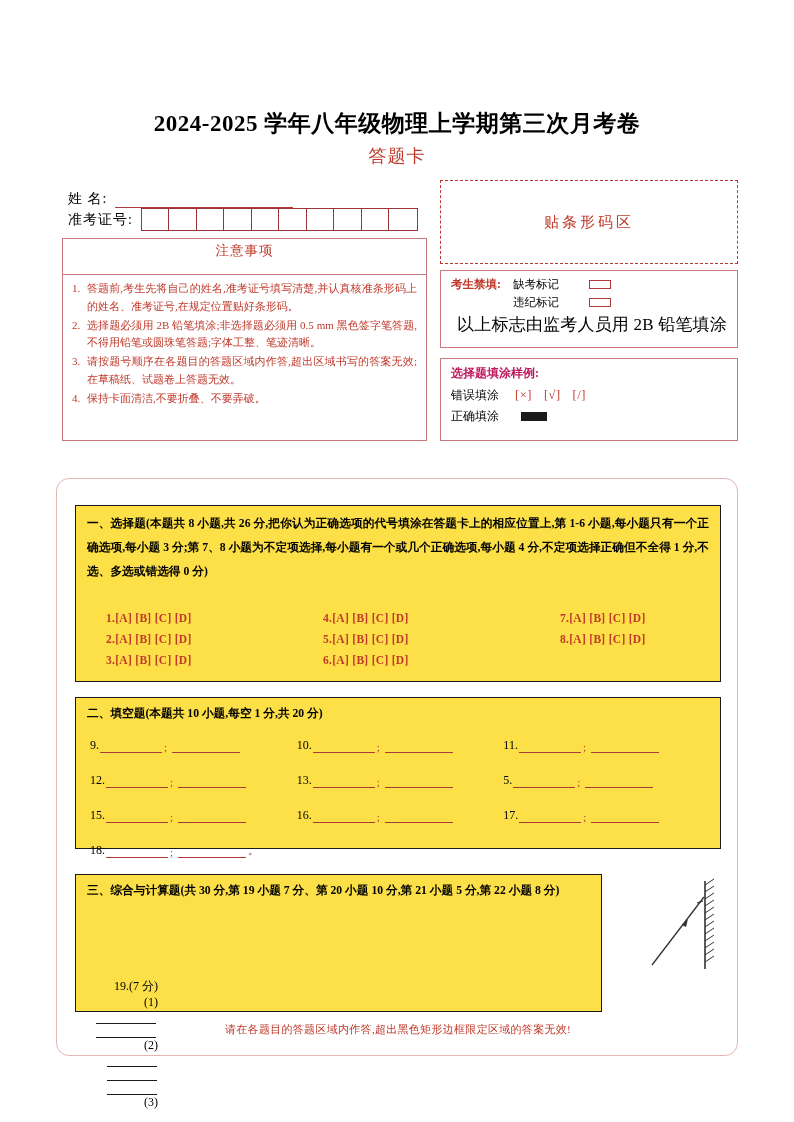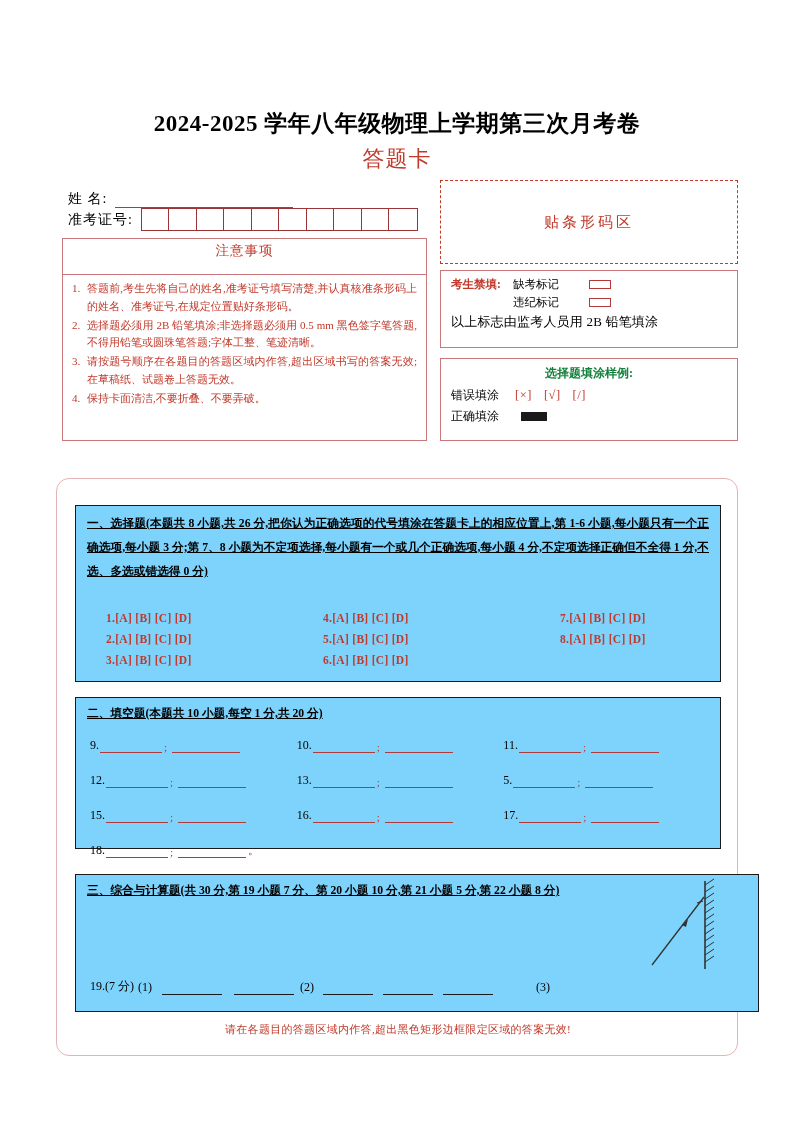--- a/index.html
+++ b/index.html
@@ -30,21 +30,21 @@
     font-size: 23px;
     font-weight: bold;
     letter-spacing: 0.5px;
     color: #000;
   }
   .title-sub {
     position: absolute;
     left: 0; top: 144px;
     width: 794px;
     text-align: center;
-    font-size: 22px;
+    font-size: 18px;
     color: #c0392b;
     letter-spacing: 1px;
   }
 
   
   .name-row {
     position: absolute;
     left: 68px; top: 184px;
     display: flex;
     align-items: flex-end;
@@ -166,41 +166,41 @@
     color: #000;
   }
   .mark-box {
     width: 22px;
     height: 9px;
     border: 1.3px solid #b03a3a;
     box-sizing: border-box;
     margin-left: 14px;
   }
   .proctor-note {
-    font-size: 13px;
+    font-size: 17px;
     margin-top: 2px;
     letter-spacing: 0.2px;
+    text-align: right;
   }
 
   
   .sample-box {
     position: absolute;
     left: 440px; top: 358px;
     width: 298px;
     height: 83px;
     border: 1.3px solid #c9797c;
     box-sizing: border-box;
     padding: 6px 10px 0 10px;
   }
   .sample-title {
     font-size: 12px;
     font-weight: bold;
-    color: #15803d;
+    color: #be185d;
     margin-bottom: 5px;
-    text-align: center;
   }
   .sample-line {
     display: flex;
     align-items: center;
     font-size: 12px;
     margin-bottom: 4px;
   }
   .sample-label { flex: 0 0 64px; }
   .correct-fill {
     display: inline-block;
@@ -225,26 +225,25 @@
     border: 1.4px solid #e3b5b5;
     border-radius: 13px;
     box-sizing: border-box;
     background: #fff;
   }
 
   .sec-box {
     position: absolute;
     border: 1.4px solid #1a1a1a;
     box-sizing: border-box;
-    background: #7dd3fc;
-    text-decoration: underline;
+    background: #fde047;
   }
   .sec-choice { left: 18px; top: 26px; width: 646px; height: 177px; }
   .sec-blank  { left: 18px; top: 218px; width: 646px; height: 152px; }
-  .sec-calc   { left: 18px; top: 395px; width: 684px; height: 138px; }
+  .sec-calc   { left: 18px; top: 395px; width: 527px; height: 138px; }
 
   .sec-head {
     font-size: 11.7px;
     line-height: 2.05;
     padding: 4px 11px 0 11px;
     text-align: justify;
     font-weight: bold;
   }
   .sec-head-1 { padding-top: 6px; }
 
@@ -307,20 +306,21 @@
   }
 
   
   .q19 {
     position: absolute;
     left: 14px; top: 103px;
     display: flex;
     align-items: flex-end;
     font-size: 12px;
     white-space: nowrap;
+    flex-direction: column;
   }
   .q19 .lbl { margin-right: 4px; }
   .ul-q { display: inline-block; border-bottom: 1.2px solid #1a1a1a; height: 13px; }
   .ul-q1 { width: 60px; margin: 0 6px; }
   .ul-q2 { width: 50px; margin: 0 5px; }
 
   .mirror-fig {
     position: absolute;
     left: 566px; top: 2px;
     width: 96px;

